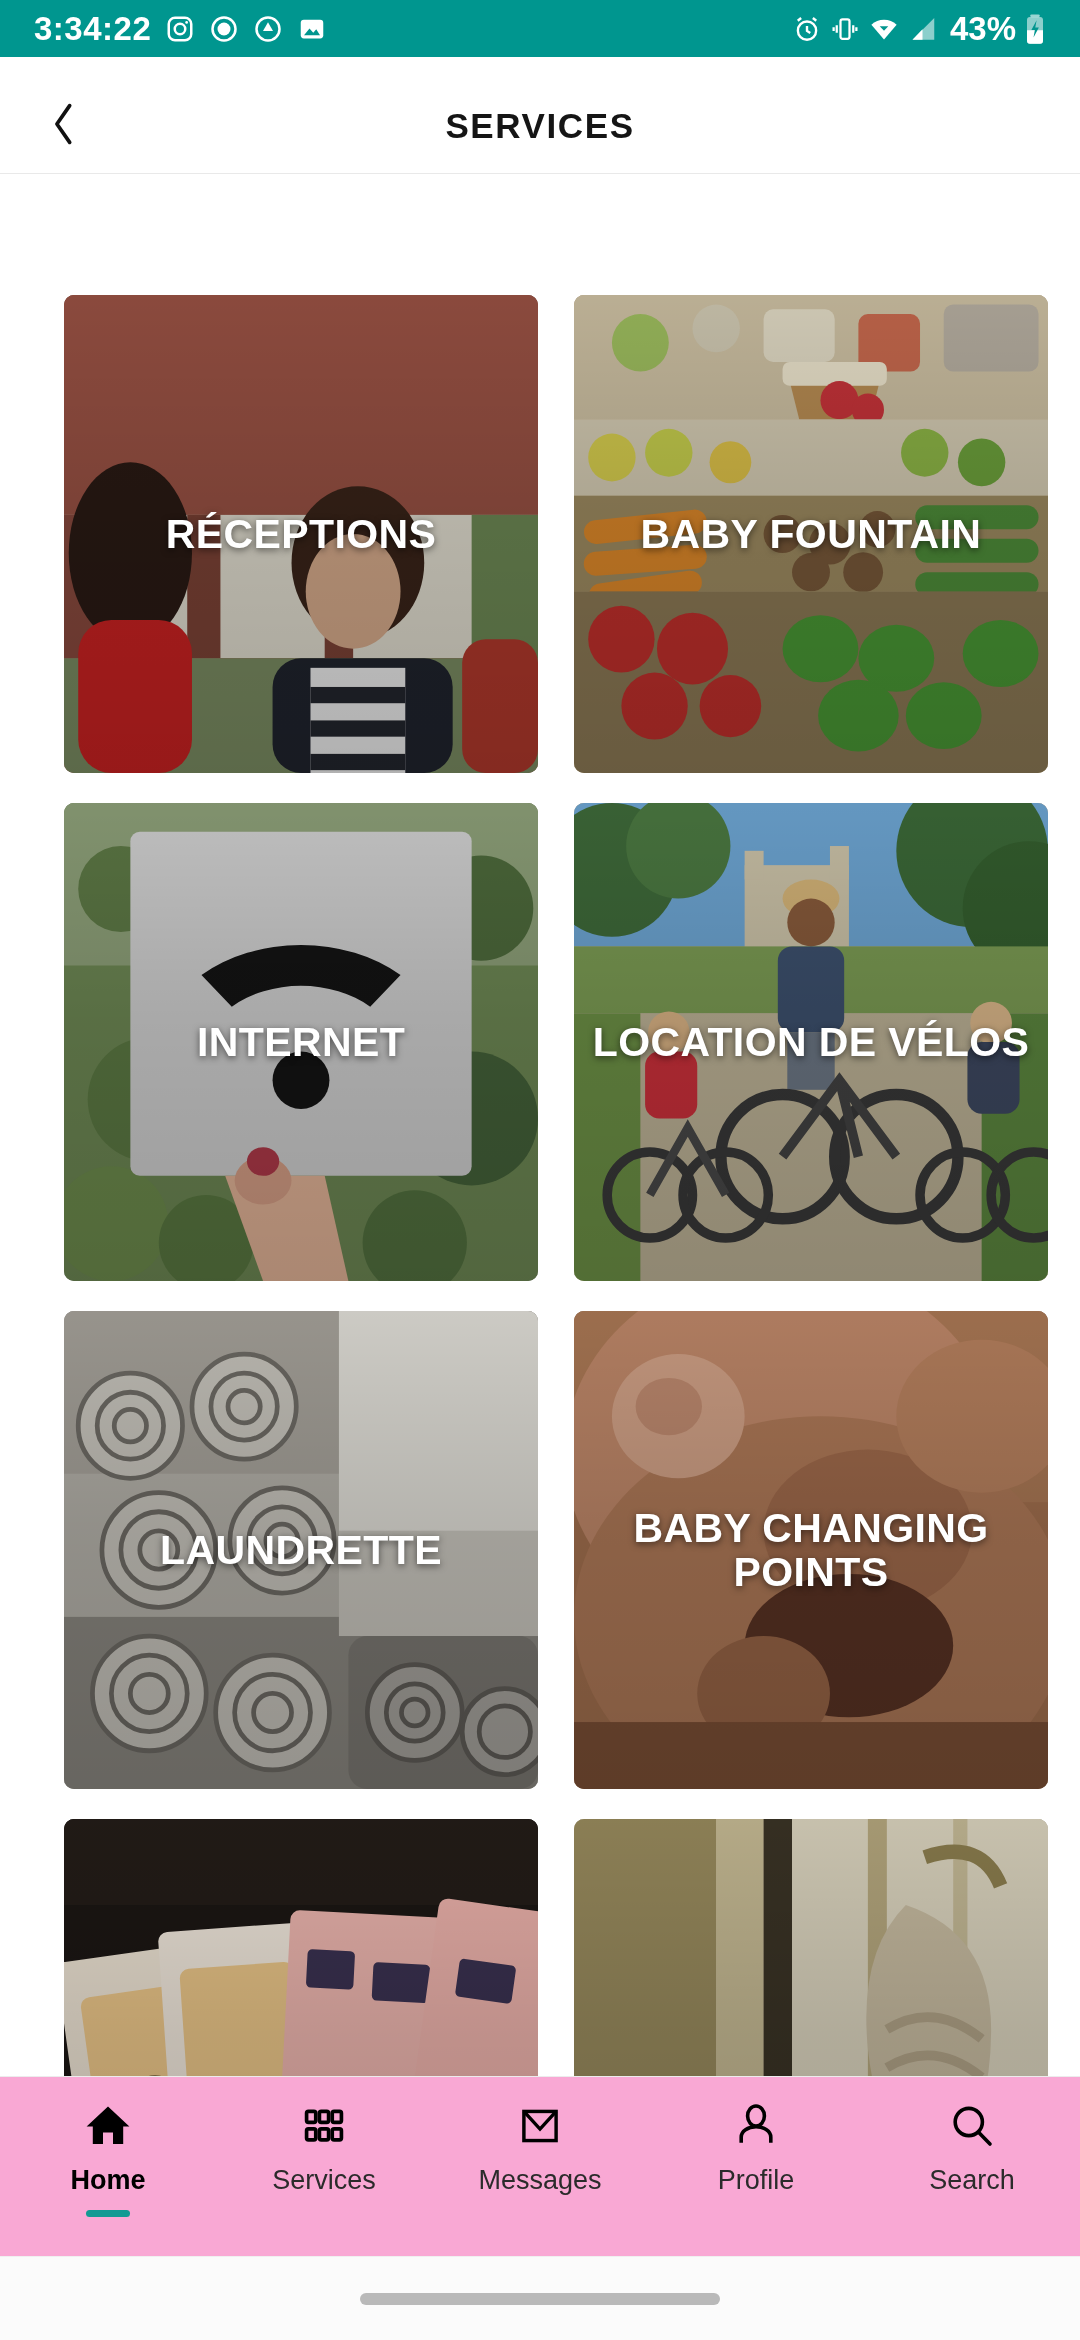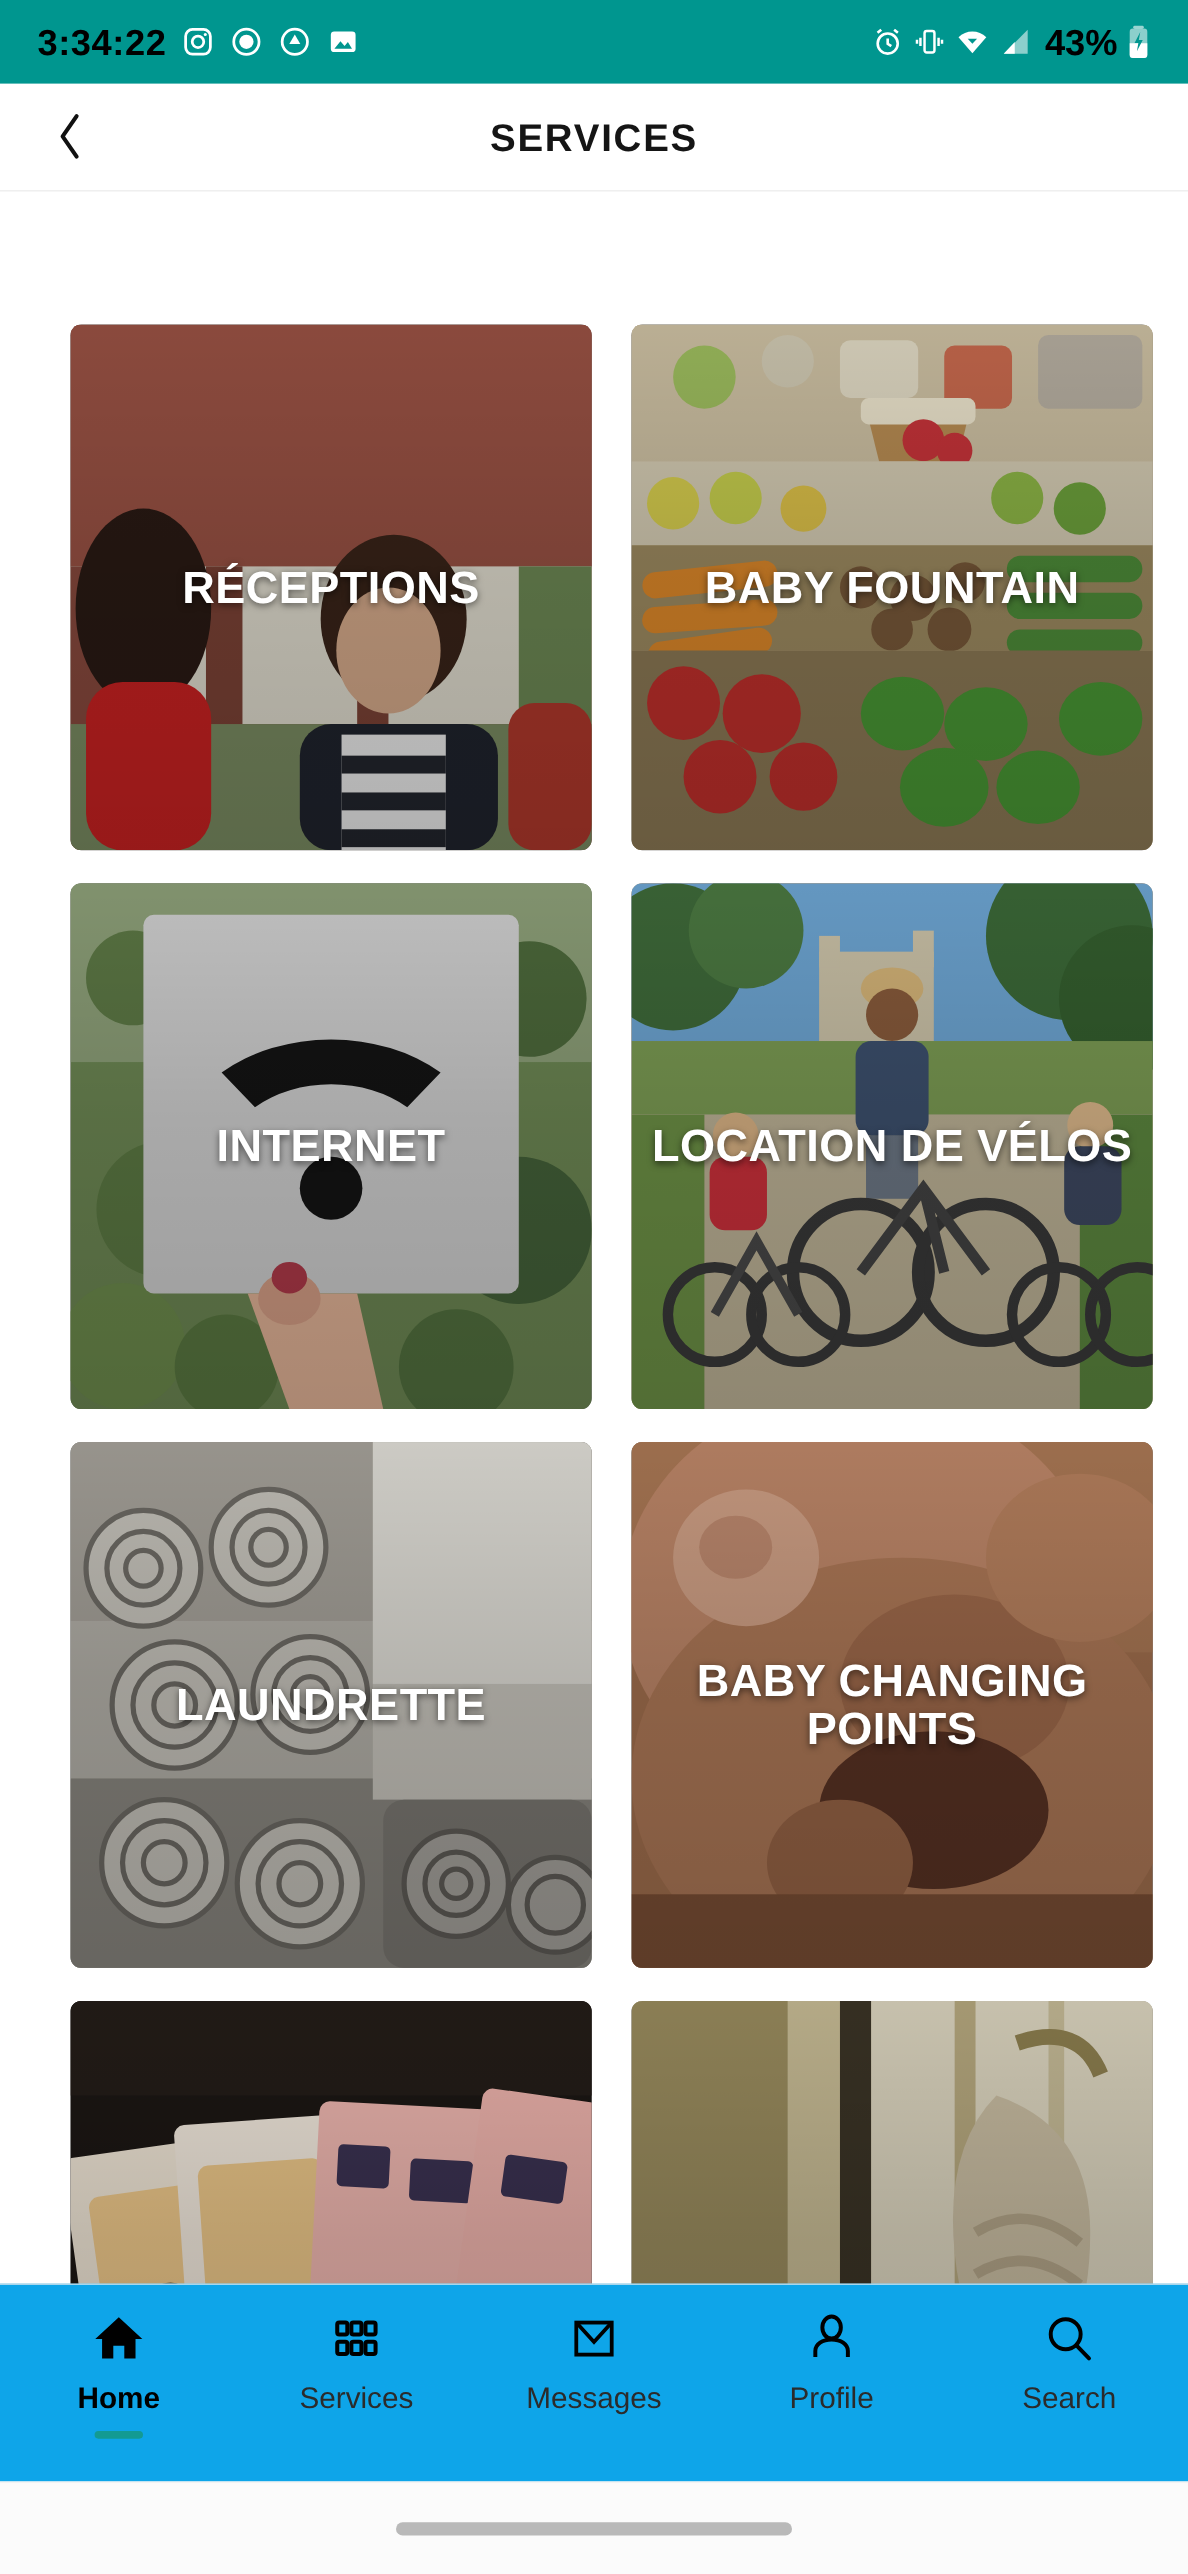--- a/index.html
+++ b/index.html
@@ -6,22 +6,22 @@
   html, body {
     width:1080px; height:2340px;
     font-family:"Liberation Sans", sans-serif;
     background:#ffffff;
     overflow:hidden;
   }
   #phone { position:relative; width:1080px; height:2340px; background:#fff; }
 
   
   .statusbar{
-    position:absolute; top:0; left:0; width:1080px; height:76px;
-    background:#00968F; color:#000000;
+    position:absolute; top:0; left:0; width:1080px; height:57px;
+    background:#00968F; color:#ffffff;
     display:flex; align-items:center; justify-content:space-between;
     padding:0 34px;
   }
   .sb-left{ display:flex; align-items:center; gap:14px; }
   .sb-right{ display:flex; align-items:center; gap:8px; }
   .sb-clock{ font-size:33px; font-weight:700; letter-spacing:.5px; line-height:1; }
   .sb-pct{ font-size:33px; font-weight:700; line-height:1; margin-left:4px; }
   .sb-ic{ display:inline-flex; align-items:center; justify-content:center; }
   .sb-ic svg{ display:block; }
 
@@ -67,21 +67,21 @@
     position:absolute; left:0; right:0; top:50%; transform:translateY(-50%);
     text-align:center; color:#ffffff;
     font-size:41px; font-weight:700; line-height:1.08;
     letter-spacing:.4px; padding:0 16px;
     text-shadow:0 2px 7px rgba(0,0,0,.55);
   }
 
   
   .bottomnav{
     position:absolute; left:0; bottom:84px; width:1080px; height:180px;
-    background:#0ea5e9; border-top:1px solid #ececec;
+    background:#f9a8d4; border-top:1px solid #ececec;
     display:flex; align-items:flex-start; padding-top:20px;
   }
   .nav-item{
     flex:1; display:flex; flex-direction:column; align-items:center;
     gap:10px; cursor:pointer; position:relative;
   }
   .nav-ic{ height:58px; display:flex; align-items:center; justify-content:center; }
   .nav-label{ font-size:27px; color:#2b2b2b; }
   .nav-item.active .nav-label{ font-weight:700; color:#000; }
   .nav-underline{

